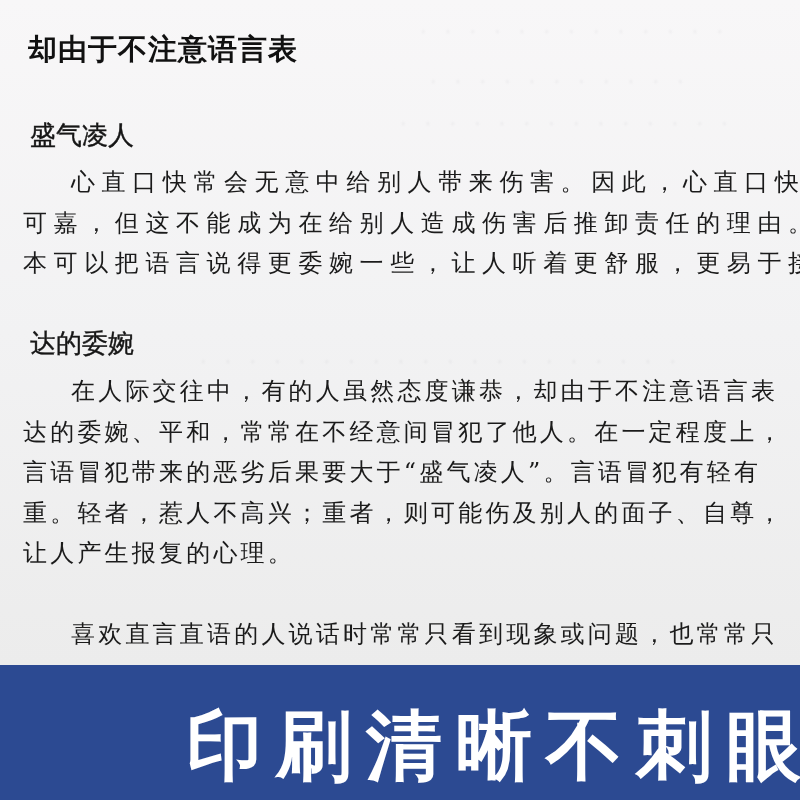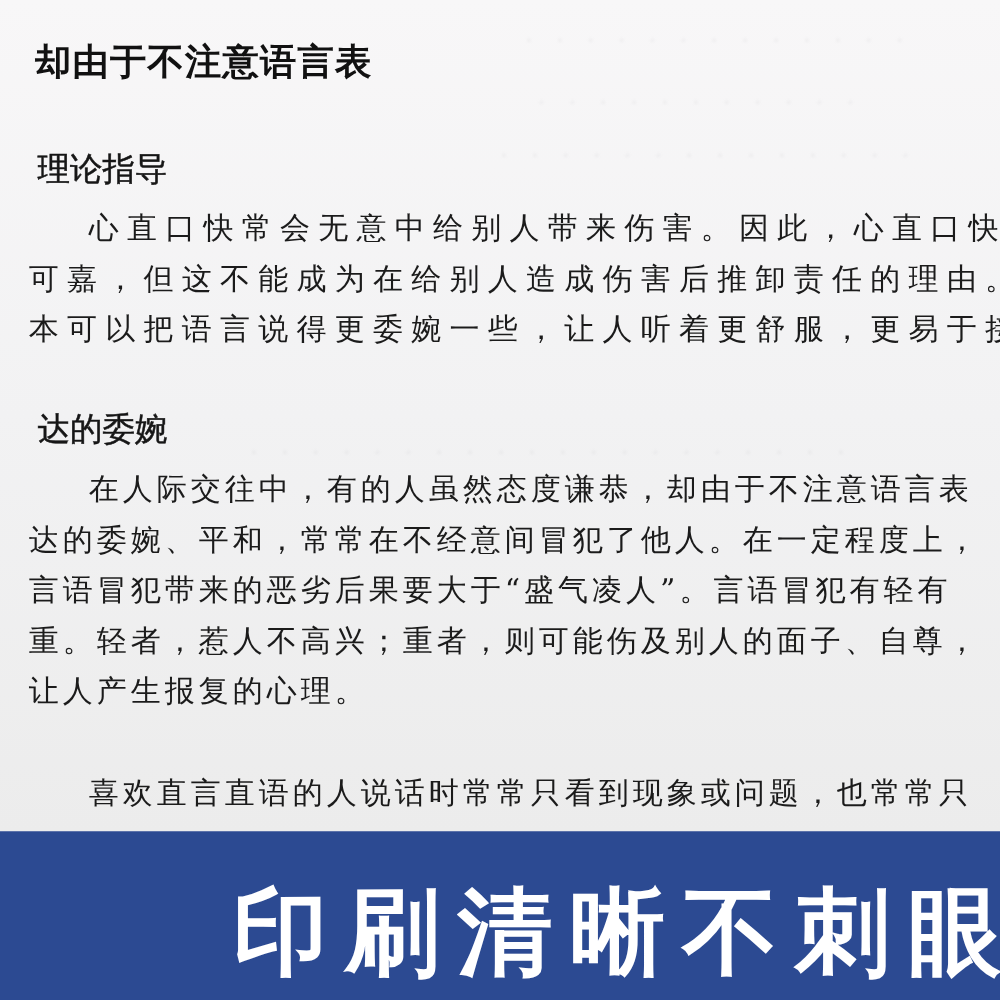--- a/index.html
+++ b/index.html
@@ -99,21 +99,21 @@
 
 <div class="page">
 
   <div class="bleed" style="left:420px; top:20px;">· · · · · · · · · · · · ·</div>
   <div class="bleed" style="left:430px; top:70px;">· · · · · · · · · · ·</div>
   <div class="bleed" style="left:400px; top:112px;">· · · · · · · · · · · · · ·</div>
   <div class="bleed" style="left:200px; top:350px;">· · · · · · · · · · · · · · · · · · · ·</div>
 
   <h1 class="title">却由于不注意语言表</h1>
 
-  <h2 class="section-heading" style="top:118px;">理论指导</h2>
+  <h2 class="section-heading" style="top:118px;">盛气凌人</h2>
 
   <div class="para spaced" style="top:162px;">
     <span class="line indent">心直口快常会无意中给别人带来伤害。因此，心直口快固然</span>
     <span class="line">可嘉，但这不能成为在给别人造成伤害后推卸责任的理由。我们</span>
     <span class="line">本可以把语言说得更委婉一些，让人听着更舒服，更易于接受。</span>
   </div>
 
   <h2 class="section-heading" style="top:326px;">达的委婉</h2>
 
   <div class="para tight" style="top:614px;">

